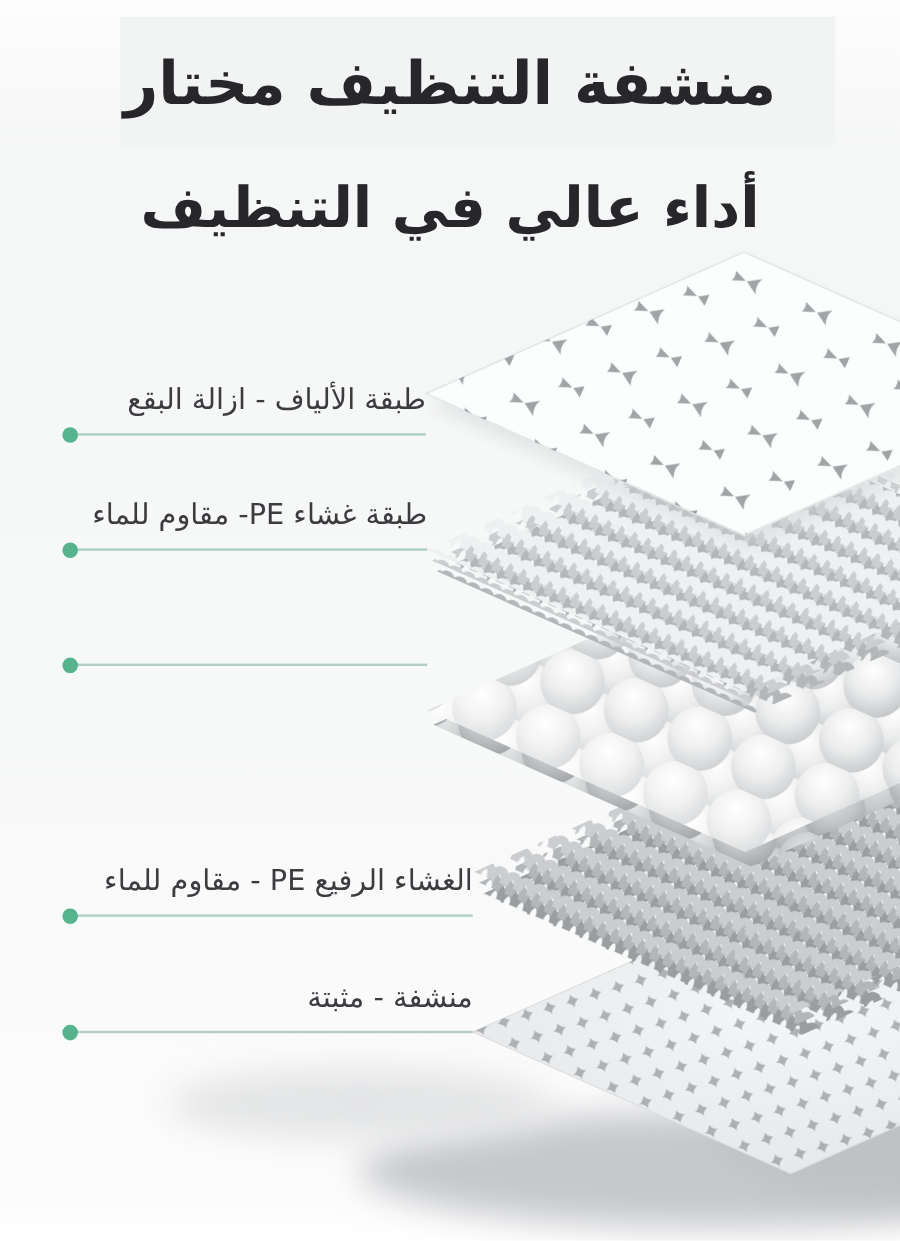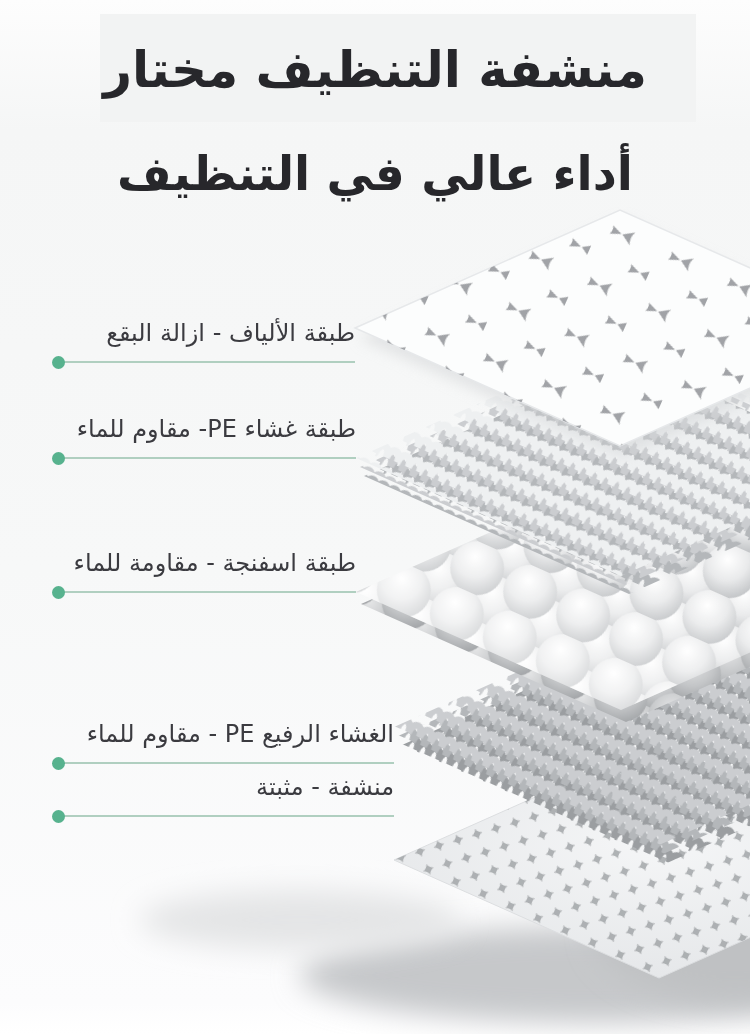--- a/index.html
+++ b/index.html
@@ -20,21 +20,21 @@
   }
   .callout-line{position:relative;margin-top:9px;height:2px;background:#b0cfc0;}
   .callout-dot{
     position:absolute;left:-6px;top:-5px;width:13px;height:13px;border-radius:50%;
     background:#57b28e;
   }
   .c1{top:280px;width:297px;margin-top:34px;}
   .c2{top:410px;width:298px;}
   .c3{top:544px;width:298px;}
   .c4{top:679px;width:336px;margin-top:36px;}
-  .c5{top:768px;width:336px;}
+  .c5{top:812px;width:336px;}
   .c1 .callout-label{padding-left:3px;}
   .c3 .callout-label{padding-left:24px;}
   .c4 .callout-label{padding-left:6px;}
   .c5 .callout-label{padding-left:138px;}
 </style>
 </head>
 <body>
 
 <div class="head-band"></div>
 
@@ -169,21 +169,20 @@
 </div>
 
 <div class="callout c2">
   <div class="callout-label" dir="rtl">طبقة غشاء PE- مقاوم للماء</div>
   <div class="callout-line">
       <span class="callout-dot"></span>
     </div>
 </div>
 
 <div class="callout c3">
-  <div class="callout-label" dir="rtl">طبقة اسفنجة - مقاومة للماء</div>
   <div class="callout-line">
       <span class="callout-dot"></span>
     </div>
 </div>
 
 <div class="callout c4">
   <div class="callout-label" dir="rtl">الغشاء الرفيع PE - مقاوم للماء</div>
   <div class="callout-line">
       <span class="callout-dot"></span>
     </div>

